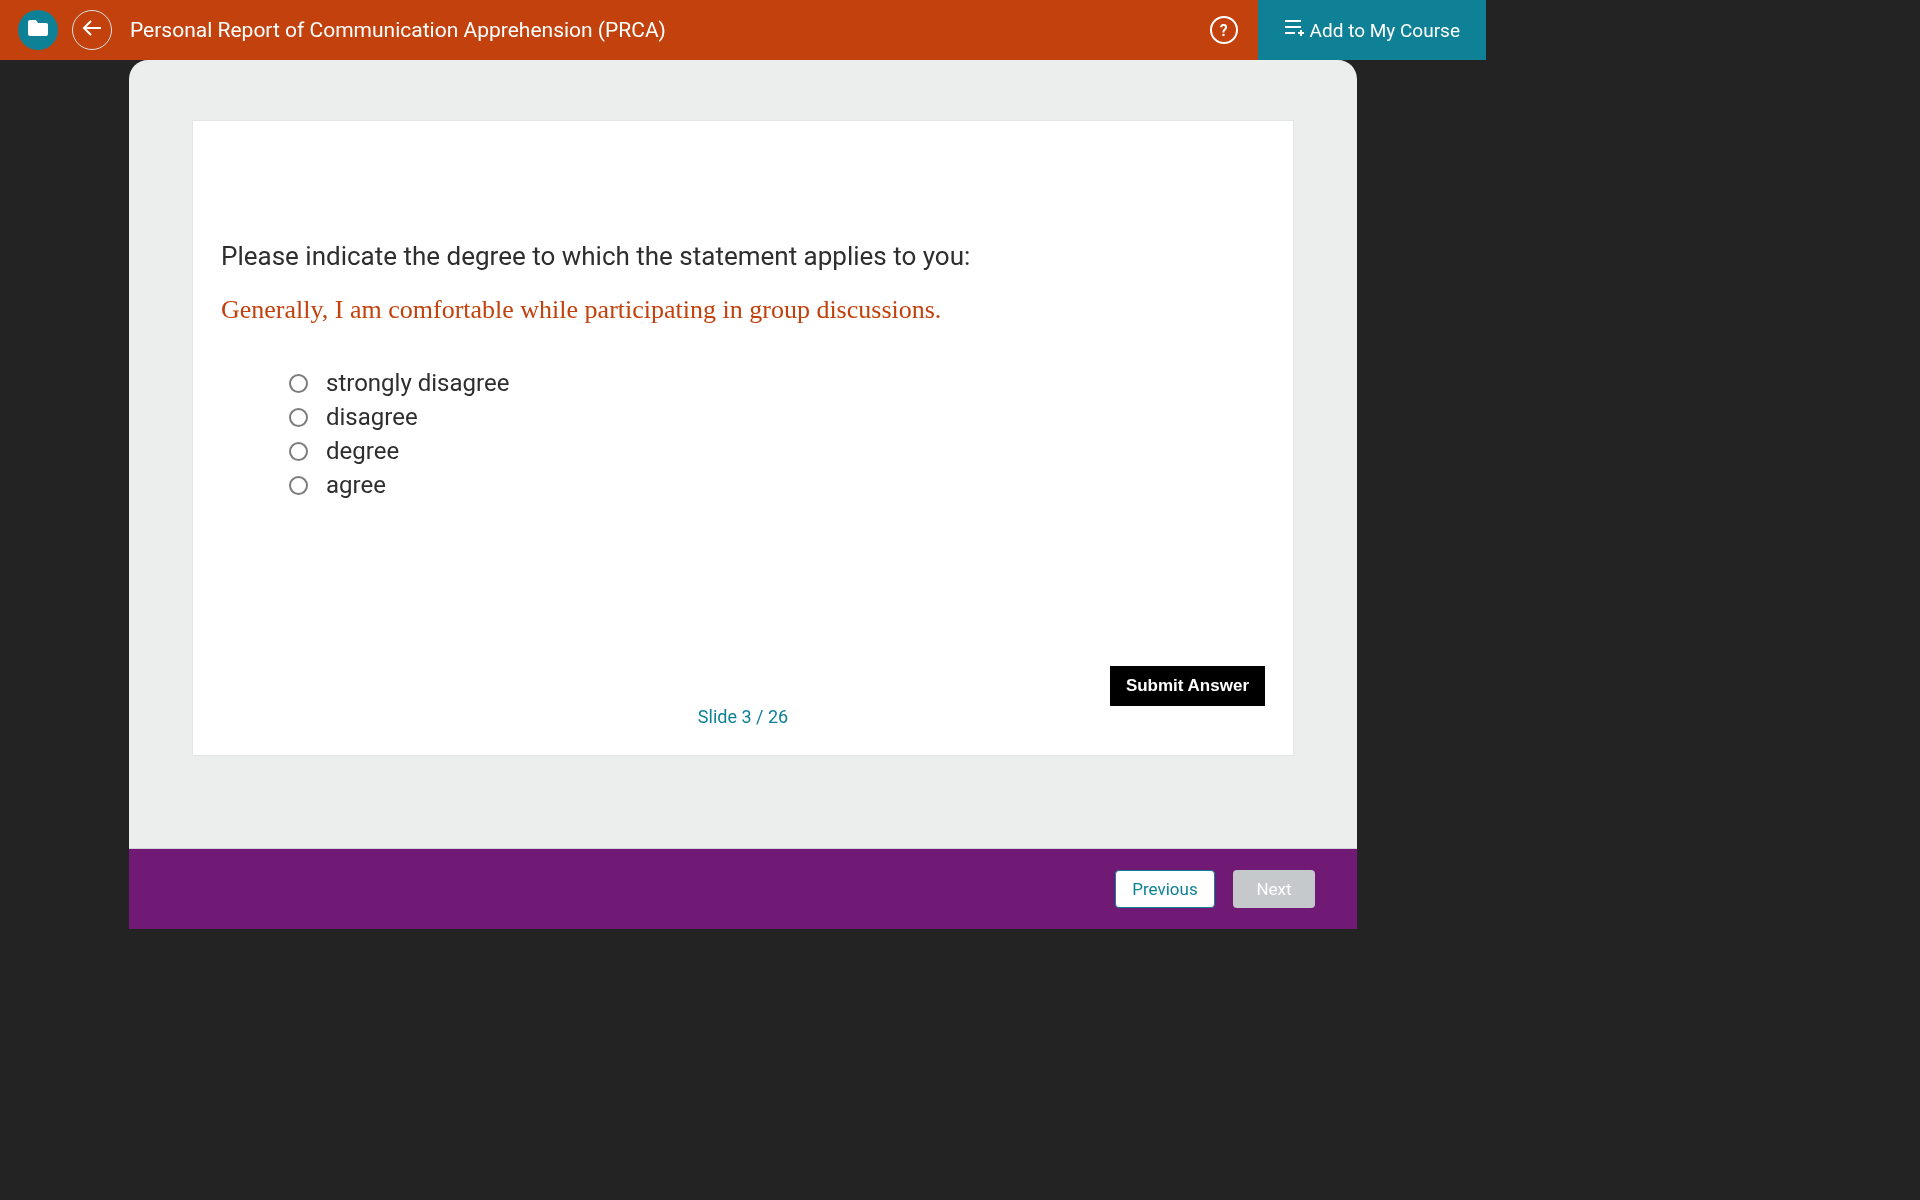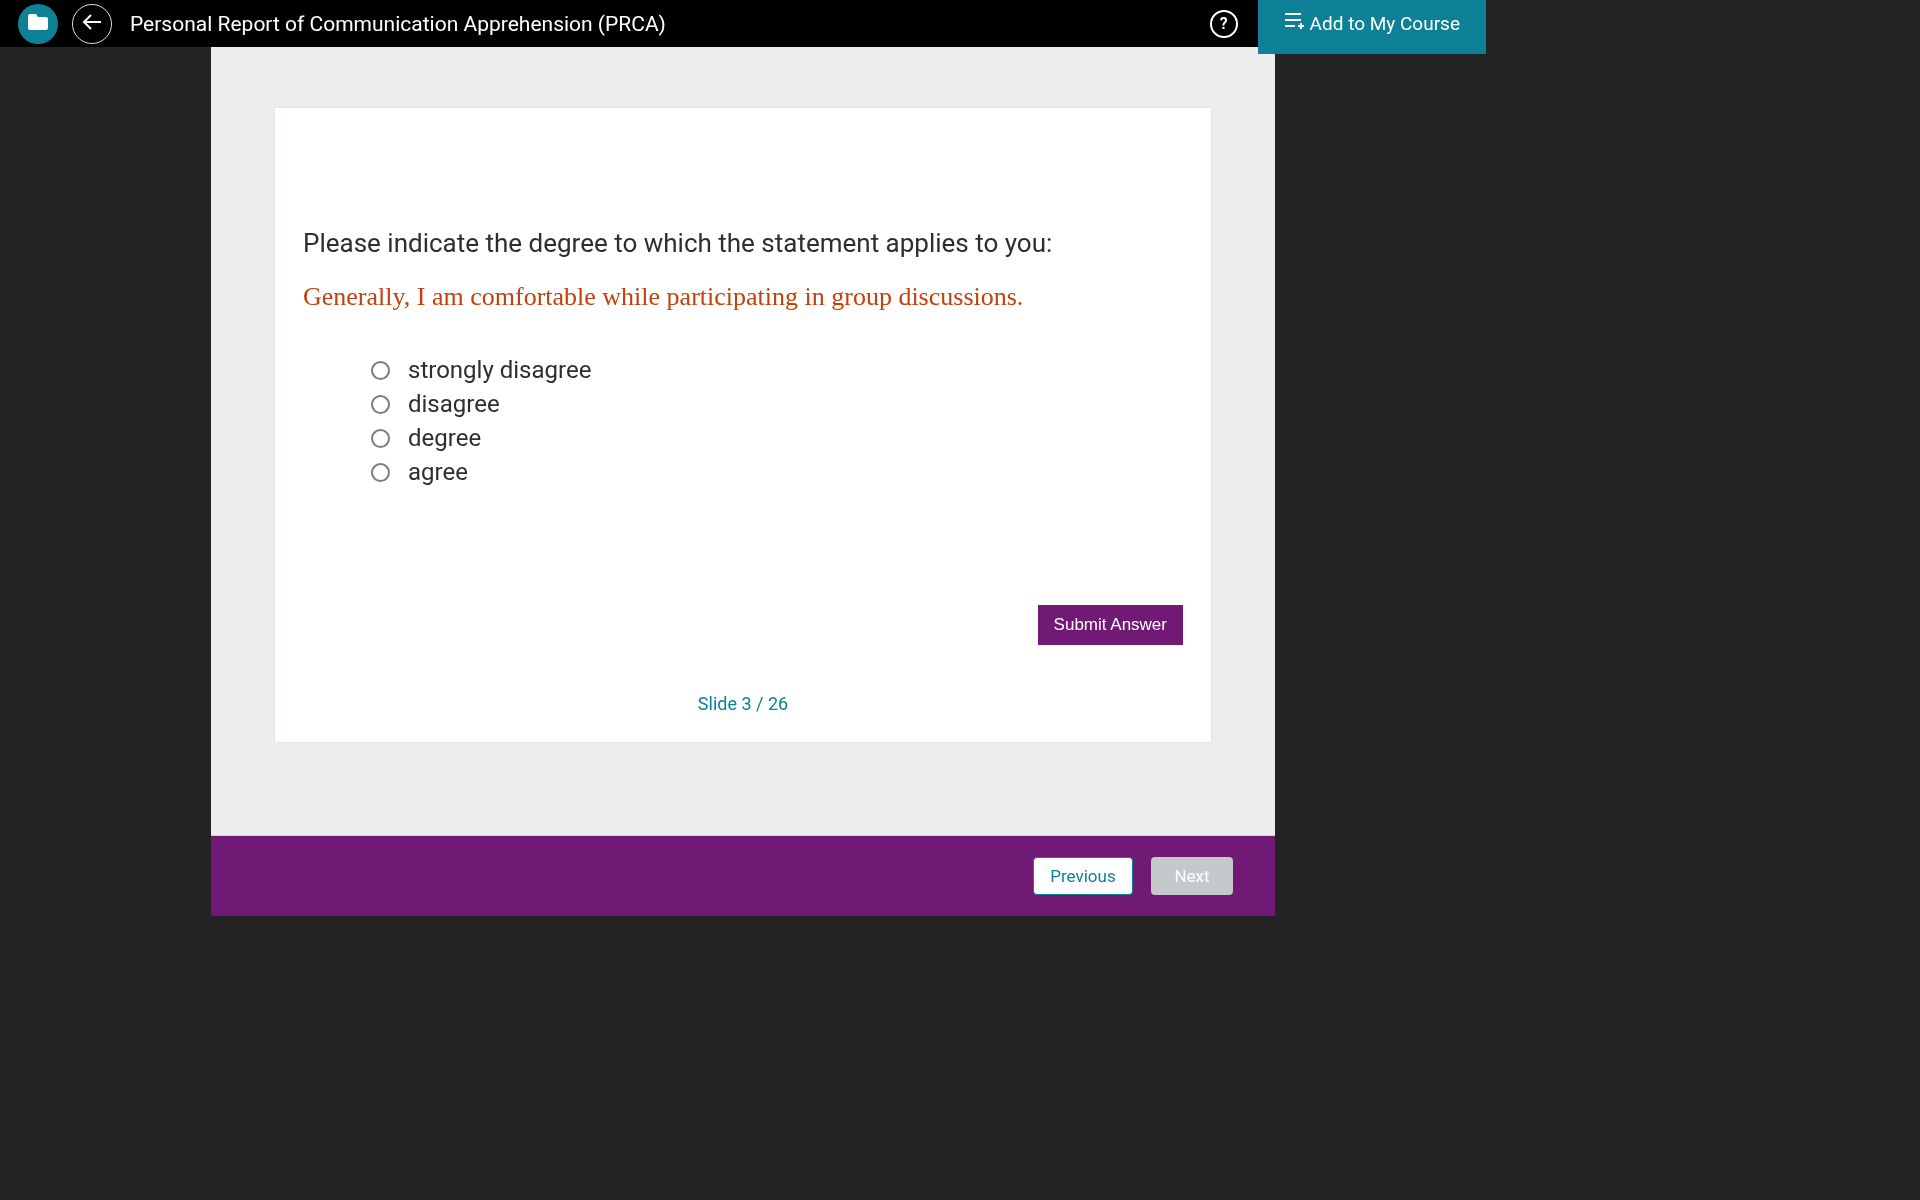--- a/index.html
+++ b/index.html
@@ -4,22 +4,22 @@
   <style>
     * { margin: 0; padding: 0; box-sizing: border-box; }
     body {
       font-family: -apple-system, BlinkMacSystemFont, "Segoe UI", Roboto, "Helvetica Neue", Arial, sans-serif;
       background: #232323;
       width: 1486px;
       height: 929px;
       overflow: hidden;
     }
     .header {
-      height: 47px;
-      background: #000000;
+      height: 60px;
+      background: #c2410c;
       display: flex;
       align-items: center;
       color: #fff;
     }
     .header-left {
       display: flex;
       align-items: center;
       gap: 14px;
       padding-left: 18px;
     }
@@ -72,26 +72,27 @@
       background: #0f8196;
       display: flex;
       align-items: center;
       gap: 4px;
       padding: 0 26px;
       cursor: pointer;
       font-size: 19px;
       font-weight: 400;
     }
     .content-outer {
-      width: 1064px;
+      width: 1228px;
       margin: 0 auto;
       height: calc(100% - 60px);
       background: #eceded;
       display: flex;
       flex-direction: column;
+      border-radius: 19px;
     }
     .content-scroll {
       flex: 1;
       padding: 60px 63px 0 63px;
       border-bottom: 1px solid #cfd4d7;
       overflow: hidden;
     }
     .card {
       background: #fff;
       border: 1px solid #e3e6e8;
@@ -133,28 +134,27 @@
       font-size: 24px;
       color: #2e2e2e;
     }
     .card-footer {
       margin-top: auto;
       display: flex;
       flex-direction: column;
       align-items: flex-end;
     }
     .submit-btn {
-      background: #701a75;
+      background: #000000;
       color: #fff;
       border: none;
       padding: 10px 16px;
       font-size: 17px;
-      font-weight: 400;
-      cursor: pointer;
-      margin-bottom: 48px;
+      font-weight: 700;
+      cursor: pointer;
     }
     .slide-counter {
       align-self: center;
       color: #0f8196;
       font-size: 18px;
     }
     .nav-bar {
       height: 80px;
       display: flex;
       align-items: center;

